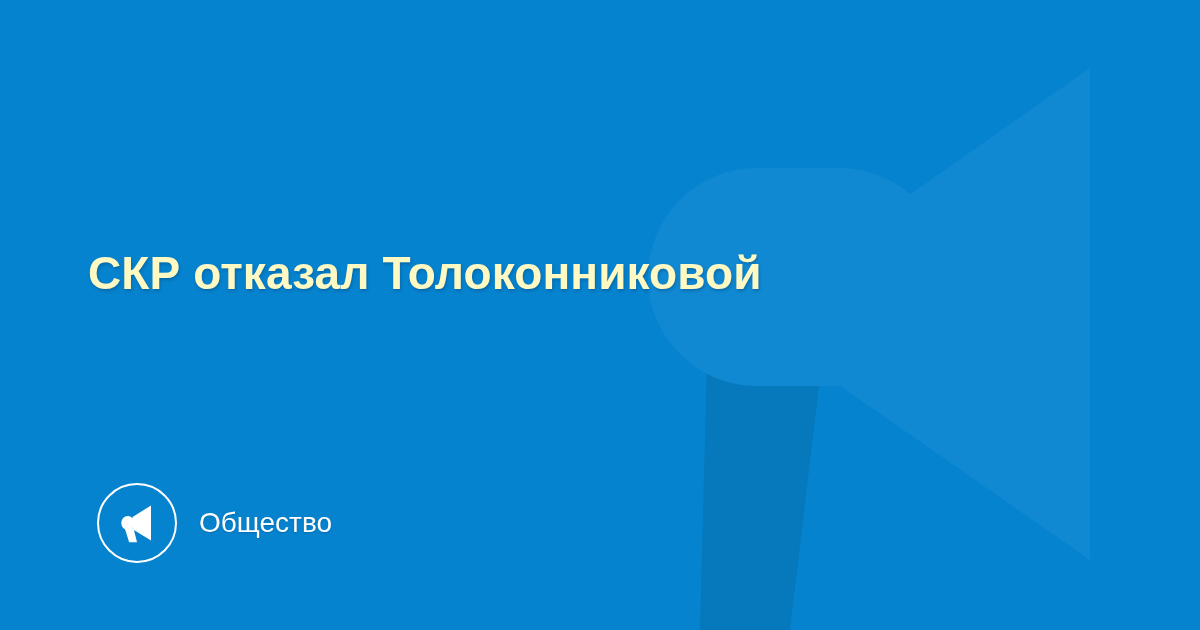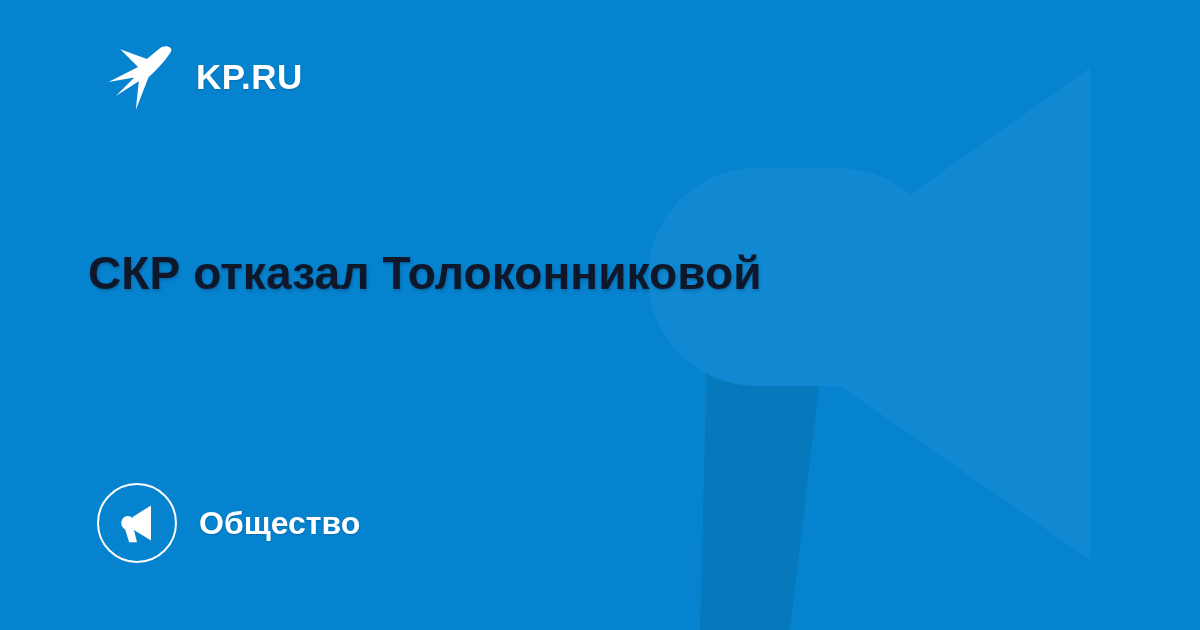--- a/index.html
+++ b/index.html
@@ -52,21 +52,21 @@
     white-space: nowrap;
     text-shadow: 0 1px 2px rgba(0, 60, 110, 0.30);
   }
 
   
   .headline {
     position: absolute;
     left: 88px;
     top: 212px;
     width: 960px;
-    color: #0f172a;
+    color: #fef9c3;
     font-size: 46px;
     font-weight: 700;
     line-height: 1.32;
     letter-spacing: 0.1px;
     text-shadow: 1px 2px 3px rgba(0, 58, 105, 0.35);
   }
   .headline .line {
     display: block;
     white-space: nowrap;
   }
@@ -91,48 +91,42 @@
     justify-content: center;
     box-sizing: border-box;
   }
   .rubric-icon {
     width: 42px;
     height: 42px;
     display: block;
   }
   .rubric-label {
     color: #ffffff;
-    font-size: 32px;
-    font-weight: 700;
+    font-size: 28px;
+    font-weight: 400;
     line-height: 1;
     white-space: nowrap;
     text-shadow: 0 1px 2px rgba(0, 58, 105, 0.30);
     text-align: right;
   }
 </style>
 </head>
 <body>
 
 <div id="card">
 
   <svg class="watermark" viewBox="0 0 1200 630" xmlns="http://www.w3.org/2000/svg" aria-hidden="true">
 
     <path d="M707 360 L822 360 L790 630 L700 630 Z" fill="#0579bb"></path>
 
     <path d="M760 300 L1090 68 L1090 560 L760 330 Z" fill="#1089d2"></path>
 
     <rect x="648" y="168" width="300" height="218" rx="109" ry="109" fill="#1089d2"></rect>
   </svg>
 
-  <div class="brand">
-    <svg class="brand-bird" viewBox="0 0 100 100" xmlns="http://www.w3.org/2000/svg" aria-hidden="true">
-      <path fill="#ffffff" d="M90 12 C86 9 80 9 75 13 L58 27 L22 14 L46 38 L6 58 L41 52 L16 77 L47 57 L43 96 L60 52 C70 43 82 30 88 21 C91 17 92 14 90 12 Z"></path>
-    </svg>
-    <span class="brand-word">KP.RU</span>
-  </div>
 
   <h1 class="headline">
     <span class="line">СКР отказал Толоконниковой</span>
   </h1>
 
   <div class="rubric">
     <span class="rubric-circle">
       <svg class="rubric-icon" viewBox="0 0 48 48" xmlns="http://www.w3.org/2000/svg" aria-hidden="true">
         <path fill="#ffffff" d="M40 4 L19 17 L19 31 L40 44 Z"></path>
         <rect x="6" y="16" width="15" height="16" rx="8" ry="8" fill="#ffffff"></rect>

